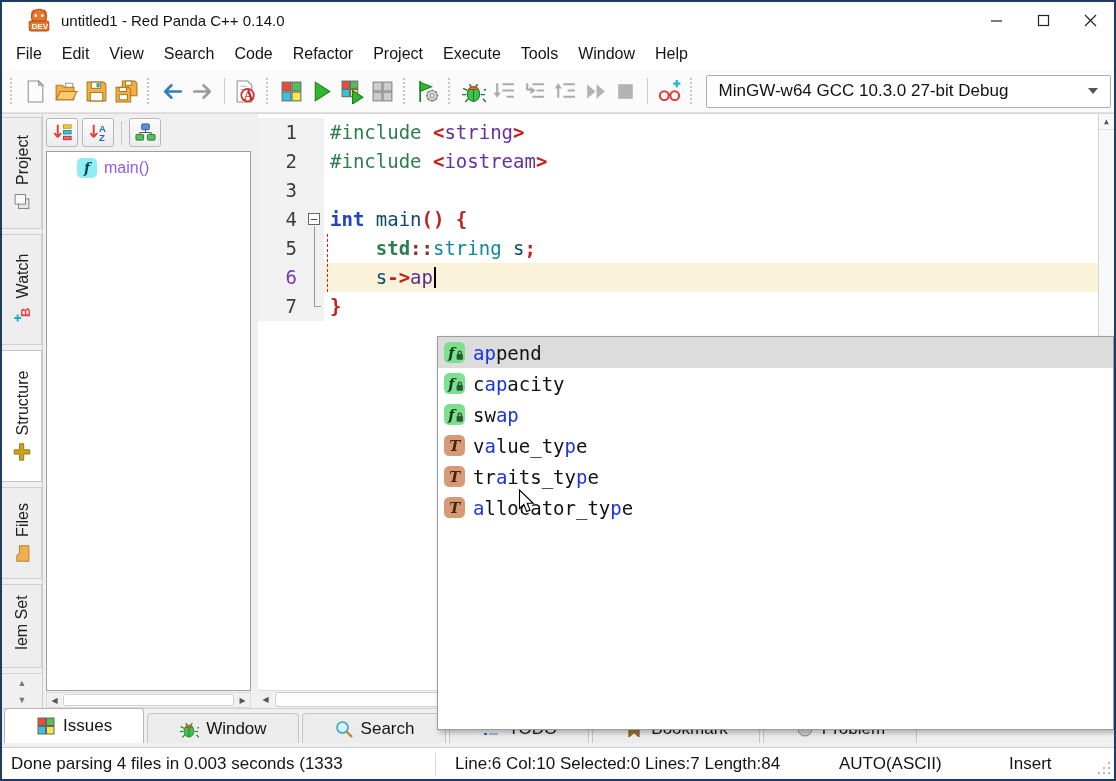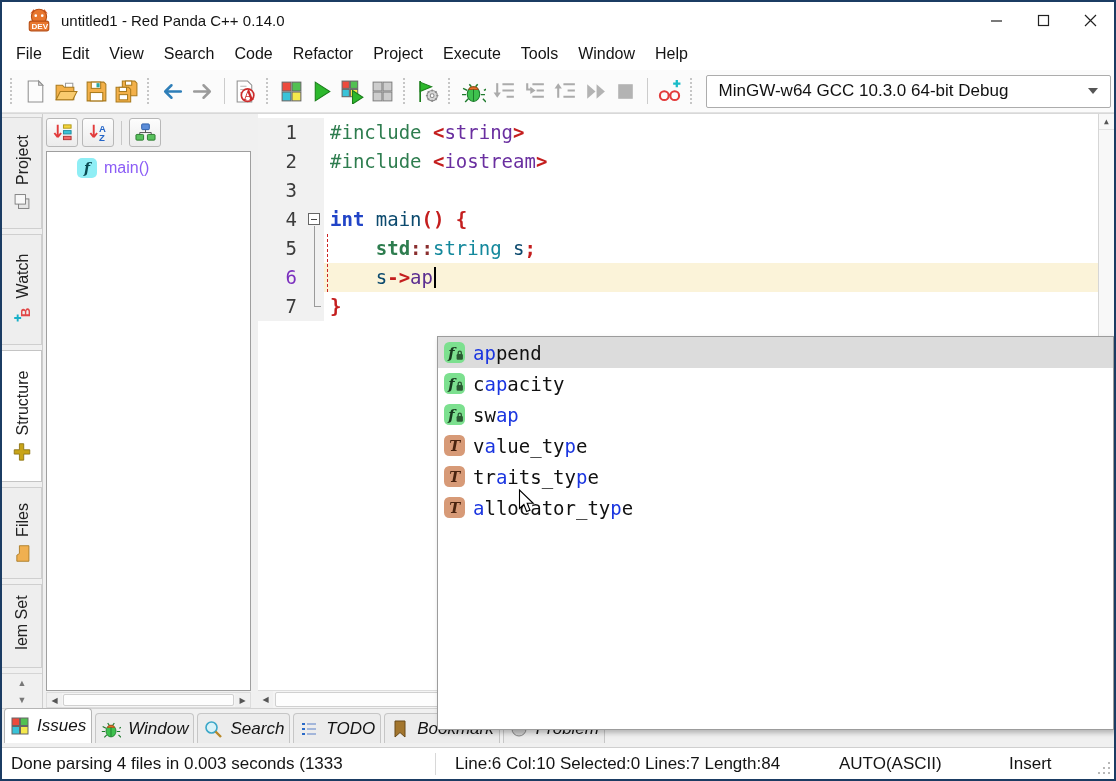--- a/index.html
+++ b/index.html
@@ -92,22 +92,22 @@
   .popup{position:absolute;left:435px;top:334px;width:677px;height:394px;background:#fff;border:1px solid #9c9c9c;
     z-index:40;box-shadow:2px 3px 5px rgba(0,0,0,.25);font-family:"DejaVu Sans Mono",monospace;font-size:19px;}
   .pop-row{height:31px;display:flex;align-items:center;gap:8px;padding-left:6px;color:#111;}
   .pop-row.sel{background:#dcdcdc;}
   .pop-ic{width:21px;height:21px;flex:none;display:flex;}
   .pop-ic svg{width:21px;height:21px;}
   .seg-m{color:#1a35e0;}
   
   .bottom-tabs{position:absolute;left:0;right:0;bottom:36px;height:35px;background:#f0f0f0;border-top:1px solid #d2d2d2;
     display:flex;align-items:flex-end;padding-left:2px;z-index:10;}
-  .btab{height:30px;display:flex;align-items:center;gap:7px;padding:0 5px;font-size:17px;color:#141414;
-    background:#ececec;border:1px solid #c6c6c6;border-bottom:none;border-radius:4px 4px 0 0;margin-right:3px;font-style:italic;}
+  .btab{height:30px;display:flex;align-items:center;gap:7px;padding:0 31px;font-size:17px;color:#141414;
+    background:#ececec;border:1px solid #c6c6c6;border-bottom:none;border-radius:4px 4px 0 0;margin-right:3px;}
   .btab svg{width:20px;height:20px;}
   .btab.active{background:#fff;height:35px;border-color:#b5b5b5;}
   
   .statusbar{position:absolute;left:0;right:0;bottom:0;height:32px;background:#fff;border-top:1px solid #cfcfcf;
     display:flex;align-items:center;font-size:17px;color:#141414;z-index:10;}
   .sb-msg{width:433px;overflow:hidden;white-space:nowrap;padding-left:9px;flex:none;}
   .sb-div{width:1px;height:22px;background:#d8d8d8;flex:none;}
   .sb-pos{padding-left:7px;flex:1;white-space:nowrap;margin-left:12px;}
   .sb-enc{width:170px;text-align:left;flex:none;}
   .sb-mode{width:85px;flex:none;}
@@ -343,21 +343,21 @@
           <svg viewBox="0 0 24 24">
             <circle cx="7" cy="16" r="4.2" fill="none" stroke="#e23b3b" stroke-width="2"></circle>
             <circle cx="17" cy="16" r="4.2" fill="none" stroke="#e23b3b" stroke-width="2"></circle>
             <path d="M11 15.3h2" stroke="#e23b3b" stroke-width="2"></path>
             <path d="M15.5 4.5h7M19 1v7" stroke="#19bcc8" stroke-width="2.2"></path>
           </svg>
         </span>
       </span>
       <span class="tb-handle"></span>
       <div class="compiler-select" id="compilerSelect">
-      <span>MinGW-w64 GCC 10.3.0 64-bit Debug</span>
+      <span>MinGW-w64 GCC 10.3.0 27-bit Debug</span>
       <span class="dd-arrow"></span>
     </div>
   </div>
 
   <div class="main">
     <div class="side-strip" id="sideStrip">
         <div class="vtab" style="height: 114px;">
           <div class="vtab-inner" style="width: 114px;">
             <span style="display:flex">
               <svg viewBox="0 0 22 22">

